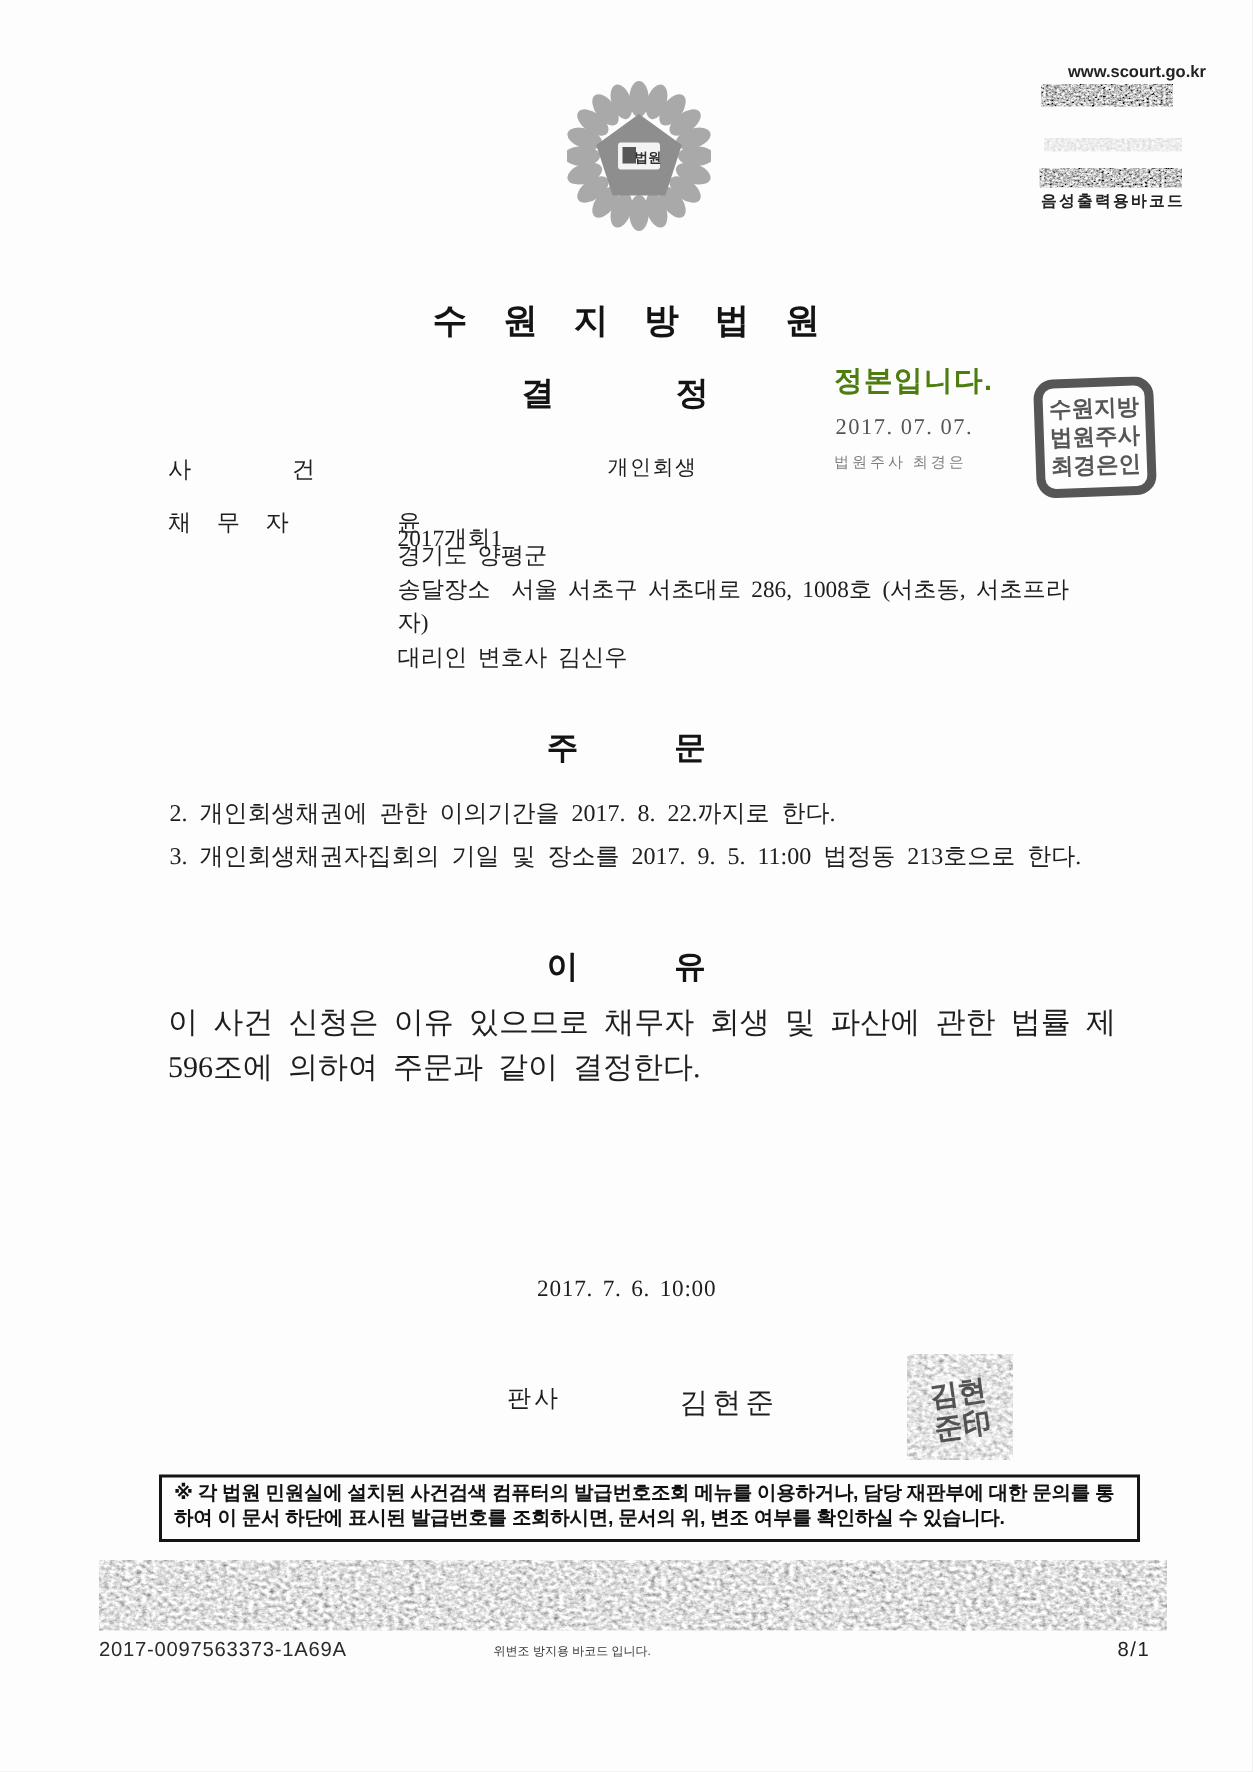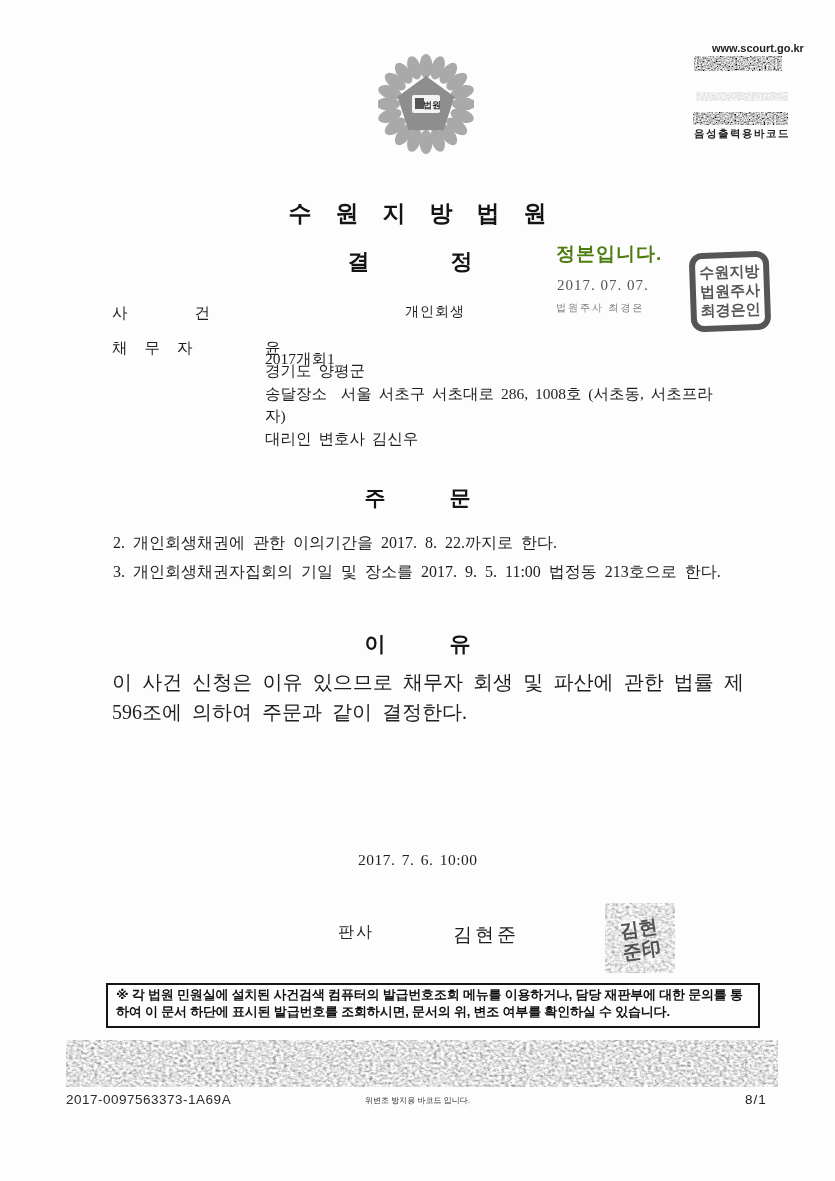--- a/index.html
+++ b/index.html
@@ -65,21 +65,21 @@
   .judge-name{left:453px;top:922px;font-size:19px;letter-spacing:3px;}
   .judge-stamp{left:601px;top:899px;width:78px;height:78px;}
 
   
   .notice-box{left:94px;top:983px;width:634px;border:2px solid #151515;padding:1px 8px 6px 8px;
     font-size:13px;font-weight:bold;line-height:17px;color:#111;
     font-family:"Liberation Sans","DejaVu Sans",sans-serif;letter-spacing:-.2px;margin-left:12px;}
   .big-barcode{left:66px;top:1040px;width:712px;height:47px;}
   .foot-id{left:66px;top:1092px;font-size:13.5px;color:#2a2a2a;letter-spacing:.5px;
     font-family:"Liberation Sans","DejaVu Sans",sans-serif;}
-  .foot-caption{left:0;top:1095px;width:835px;text-align:center;font-size:8px;color:#333;
+  .foot-caption{left:0;top:1095px;width:763px;text-align:center;font-size:8px;color:#333;
     font-family:"Liberation Sans","DejaVu Sans",sans-serif;}
   .foot-page{left:745px;top:1092px;font-size:13.5px;color:#222;letter-spacing:1px;
     font-family:"Liberation Sans","DejaVu Sans",sans-serif;}
 </style>
 </head>
 <body>
 
 <div class="page">
 
   <svg width="0" height="0" style="position:absolute" aria-hidden="true">

